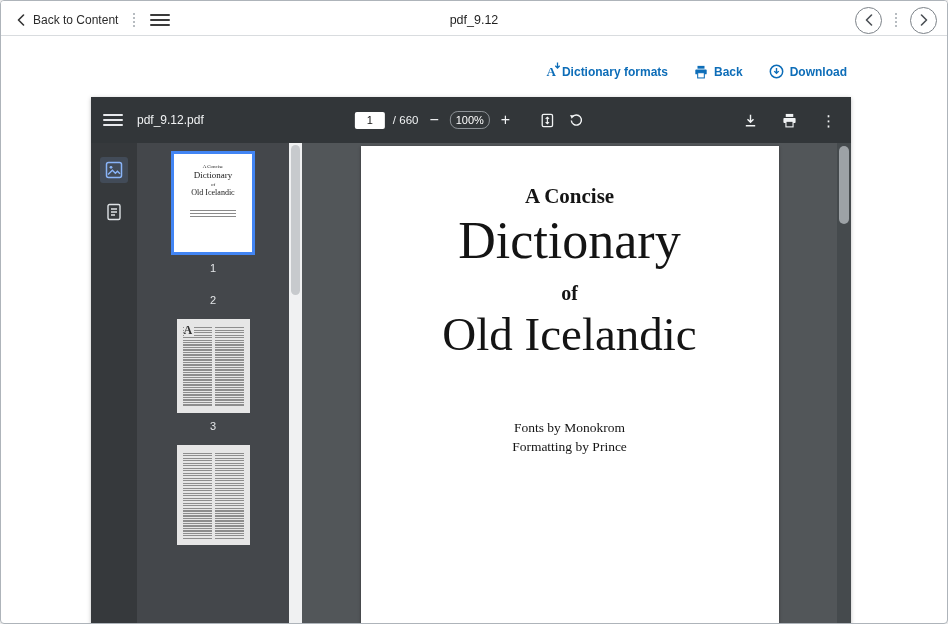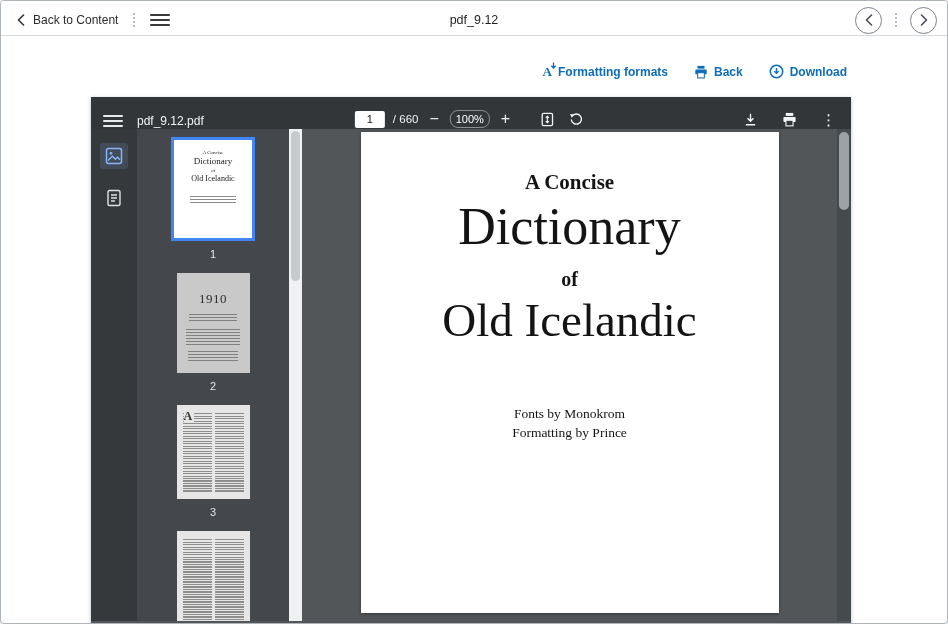--- a/index.html
+++ b/index.html
@@ -29,22 +29,22 @@
   .action-bar { position:absolute; top:63px; right:100px; display:flex; align-items:center; gap:26px; }
   .action-link { display:flex; align-items:center; gap:6px; color:#0d6db8; font-size:12px;
                  font-weight:700; text-decoration:none; cursor:pointer; background:none; border:none; }
   .ally-icon { position:relative; font-weight:700; font-size:13px; color:#0d6db8;
                font-family:"Liberation Serif", serif; line-height:1; }
   .ally-icon svg { position:absolute; right:-5px; top:-3px; }
 
   
   .pdf-viewer { position:absolute; left:90px; top:96px; width:760px; height:528px;
                 background:#525659; box-shadow:0 1px 4px rgba(0,0,0,.25); }
-  .pdf-toolbar { height:32px; background:#323639; display:flex; align-items:flex-end;
-                 color:#f1f3f4; position:relative; padding:0 12px; }
+  .pdf-toolbar { height:46px; background:#323639; display:flex; align-items:center;
+                 color:#f1f3f4; position:relative; padding:7px 12px; }
   .pt-left { display:flex; align-items:center; gap:14px; }
   .pt-filename { font-size:12px; color:#f1f3f4; }
   .hamburger.light .bar { background:#e8eaed; }
   .pt-center { position:absolute; left:50%; transform:translateX(-50%); display:flex; align-items:center; gap:8px; }
   .page-input { width:30px; height:17px; background:#fff; color:#111; border:none; border-radius:2px;
                 text-align:center; font-size:11px; font-family:inherit; }
   .page-total { font-size:11.5px; color:#f1f3f4; margin-right:0; white-space:nowrap; }
   .tool-btn { background:none; border:none; color:#f1f3f4; cursor:pointer; display:flex;
               align-items:center; justify-content:center; padding:2px 3px; font-size:16px; line-height:1; }
   .zoom-box { min-width:40px; height:18px; border:1px solid #8c9196; border-radius:8px; color:#fff;
@@ -153,21 +153,21 @@
   </header>
 
   <div class="action-bar">
     <button class="action-link">
       <span class="ally-icon">
         <span>A</span>
         <svg width="7" height="8" viewBox="0 0 7 8">
             <path d="M3.5 0.5v5 M1.3 3.7 3.5 6 5.7 3.7" fill="none" stroke="#0d6db8" stroke-width="1.3"></path>
           </svg>
       </span>
-      <span>Formatting formats</span>
+      <span>Dictionary formats</span>
     </button>
     <button class="action-link">
       <svg width="14" height="14" viewBox="0 0 16 16">
         <rect x="4" y="1" width="8" height="3.2" fill="#0d6db8"></rect>
         <rect x="1.5" y="5.2" width="13" height="5.4" rx="1" fill="#0d6db8"></rect>
         <rect x="4.2" y="8.8" width="7.6" height="6" fill="#fff" stroke="#0d6db8" stroke-width="1.2"></rect>
       </svg>
       <span>Back</span>
     </button>
     <button class="action-link">
@@ -261,26 +261,20 @@
           <div class="mini-cover">
             <div class="mc1">A Concise</div>
             <div class="mc2">Dictionary</div>
             <div class="mc3">of</div>
             <div class="mc4">Old Icelandic</div>
             <div class="mc-lines"></div>
           </div>
         </div>
         <div class="page-num">1</div>
 
-        <div class="thumb thumb-g">
-          <div class="year">1910</div>
-          <div class="g-lines g1"></div>
-          <div class="g-lines g2"></div>
-          <div class="g-lines g3"></div>
-        </div>
         <div class="page-num">2</div>
 
         <div class="thumb thumb-t t3">
           <span class="dropcap">A</span>
           <div class="col left"></div>
           <div class="col right"></div>
         </div>
         <div class="page-num">3</div>
 
         <div class="thumb thumb-t t4">

